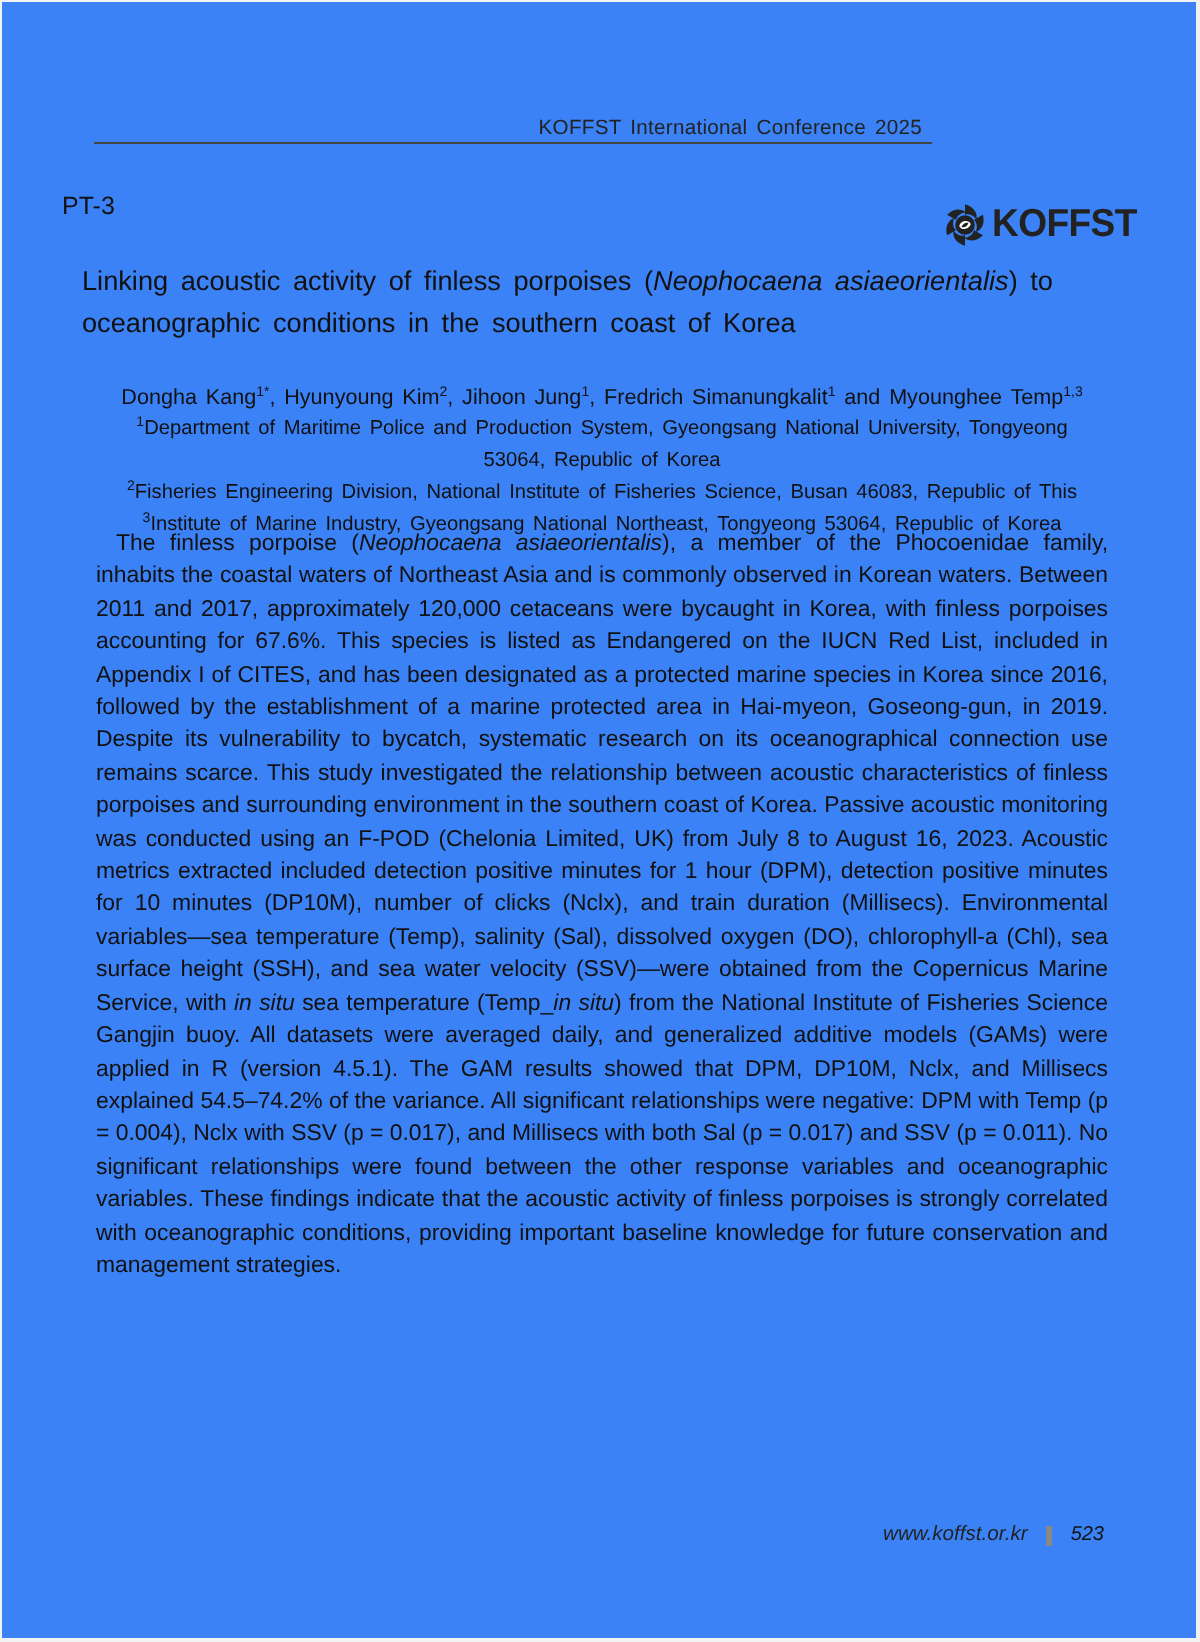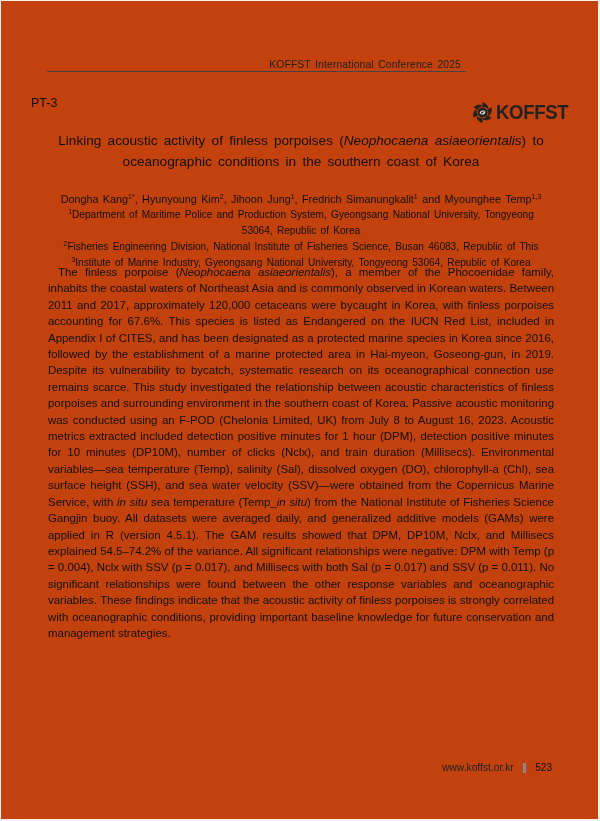--- a/index.html
+++ b/index.html
@@ -1,38 +1,38 @@
 <!DOCTYPE html>
 <html><head>
   <meta charset="utf-8">
   <style>
     html, body { margin: 0; padding: 0; background: #f2f2f2; }
     body { width: 600px; height: 821px; position: relative; overflow: hidden; }
     .page {
       position: absolute; left: 1px; top: 1px; width: 597px; height: 818px;
-      background: #c2410c;
+      background: #3b82f6;
       font-family: "Liberation Sans", sans-serif; color: #111;
     }
     .header-text {
       position: absolute; right: 137px; top: 58px;
       font-size: 10.3px; letter-spacing: 0.15px; color: #222; word-spacing: 1.5px;
     }
     .header-rule {
       position: absolute; left: 46px; top: 69.5px; width: 419px; height: 1.4px; background: #444;
     }
     .logo { position: absolute; left: 470px; top: 51px; height: 26px; display: flex; align-items: center; margin-top: 47px; }
     .logo svg { width: 23px; height: 23px; }
     .logo-text {
       font-family: "Liberation Sans", sans-serif; font-weight: bold; font-size: 19.5px;
       color: #222; margin-left: 2px; letter-spacing: -0.3px; transform: scaleX(0.95); transform-origin: left;
     }
     .code { position: absolute; left: 30px; top: 95px; font-size: 12.5px; color: #111; }
     .title {
       position: absolute; left: 40px; width: 520px; top: 130px;
-      text-align: center; font-size: 13.6px; line-height: 20.5px; word-spacing: 2.5px; color: #111;
+      text-align: left; font-size: 13.6px; line-height: 20.5px; word-spacing: 2.5px; color: #111;
     }
     .authors {
       position: absolute; left: 40px; width: 520px; top: 190px;
       text-align: center; font-size: 10.8px; line-height: 16px; color: #111; word-spacing: 1.4px;
     }
     .affil {
       position: absolute; left: 40px; width: 520px;
       text-align: center; font-size: 10.1px; line-height: 16px; color: #111; word-spacing: 1.5px;
     }
     .affil1 { top: 206px; padding: 0 18px; box-sizing: border-box; }
@@ -40,21 +40,21 @@
     .affil3 { top: 254px; }
     sup { font-size: 7px; vertical-align: 4px; line-height: 0; }
     .abstract {
       position: absolute; left: 47px; width: 506px; top: 263px;
       font-size: 11.45px; line-height: 16.4px; text-align: justify; color: #111;
       text-indent: 10px; hyphens: none;
     }
     .abstract i { font-style: italic; }
     .footer {
       position: absolute; right: 46px; top: 761px; display: flex; align-items: flex-end;
-      font-size: 10.3px; color: #222;
+      font-size: 10.3px; color: #222; font-style: italic;
     }
     .footer-bar { display: inline-block; width: 3.5px; height: 10px; background: #888; margin: 0 9px 0 9px; }
     .footer-page { font-size: 10px; color: #111; }
   </style>
 </head>
 <body>
 
 <div class="page">
 
   <div class="header-text">KOFFST International Conference 2025</div>
@@ -79,21 +79,21 @@
   <div class="code">PT-3</div>
 
   <div class="title"><span>Linking acoustic activity of finless porpoises (</span><i>Neophocaena asiaeorientalis</i><span>) to oceanographic conditions in the southern coast of Korea</span></div>
 
   <div class="authors">
     <span><span>Dongha Kang</span><sup>1*</sup><span>, </span></span><span><span>Hyunyoung Kim</span><sup>2</sup><span>, </span></span><span><span>Jihoon Jung</span><sup>1</sup><span>, </span></span><span><span>Fredrich Simanungkalit</span><sup>1</sup><span> and </span></span><span><span>Myounghee Temp</span><sup>1,3</sup></span>
   </div>
 
   <div class="affil affil1"><sup>1</sup><span>Department of Maritime Police and Production System, Gyeongsang National University, Tongyeong 53064, Republic of Korea</span></div>
   <div class="affil affil2"><sup>2</sup><span>Fisheries Engineering Division, National Institute of Fisheries Science, Busan 46083, Republic of This</span></div>
-  <div class="affil affil3"><sup>3</sup><span>Institute of Marine Industry, Gyeongsang National University, Tongyeong 53064, Republic of Korea</span></div>
+  <div class="affil affil3"><sup>3</sup><span>Institute of Marine Industry, Gyeongsang National Northeast, Tongyeong 53064, Republic of Korea</span></div>
 
   <div class="abstract"><span>The finless porpoise (</span><i>Neophocaena asiaeorientalis</i><span>), a member of the Phocoenidae family, inhabits the coastal waters of Northeast Asia and is commonly observed in Korean waters. Between 2011 and 2017, approximately 120,000 cetaceans were bycaught in Korea, with finless porpoises accounting for 67.6%. This species is listed as Endangered on the IUCN Red List, included in Appendix I of CITES, and has been designated as a protected marine species in Korea since 2016, followed by the establishment of a marine protected area in Hai-myeon, Goseong-gun, in 2019. Despite its vulnerability to bycatch, systematic research on its oceanographical connection use remains scarce. This study investigated the relationship between acoustic characteristics of finless porpoises and surrounding environment in the southern coast of Korea. Passive acoustic monitoring was conducted using an F-POD (Chelonia Limited, UK) from July 8 to August 16, 2023. Acoustic metrics extracted included detection positive minutes for 1 hour (DPM), detection positive minutes for  10 minutes (DP10M), number of clicks (Nclx), and train duration (Millisecs). Environmental variables—sea temperature (Temp), salinity (Sal), dissolved oxygen (DO), chlorophyll-a (Chl), sea surface height (SSH), and sea water velocity (SSV)—were obtained from the Copernicus Marine Service, with </span><i>in situ</i><span> sea temperature (Temp_</span><i>in situ</i><span>) from the National Institute of Fisheries Science Gangjin buoy. All datasets were averaged daily, and generalized additive models (GAMs) were applied in R (version 4.5.1). The GAM results showed that DPM, DP10M, Nclx, and Millisecs explained 54.5–74.2% of the variance. All significant relationships were negative: DPM with Temp (p = 0.004), Nclx with SSV (p = 0.017), and Millisecs with both Sal (p = 0.017) and SSV (p = 0.011). No significant relationships were found between the other response variables and oceanographic variables. These findings indicate that the acoustic activity of finless porpoises is strongly correlated with oceanographic conditions, providing important baseline knowledge for future conservation and management strategies.</span></div>
 
   <div class="footer">
     <span>www.koffst.or.kr</span>
     <span class="footer-bar"></span>
     <span class="footer-page">523</span>
   </div>
 </div>
 

